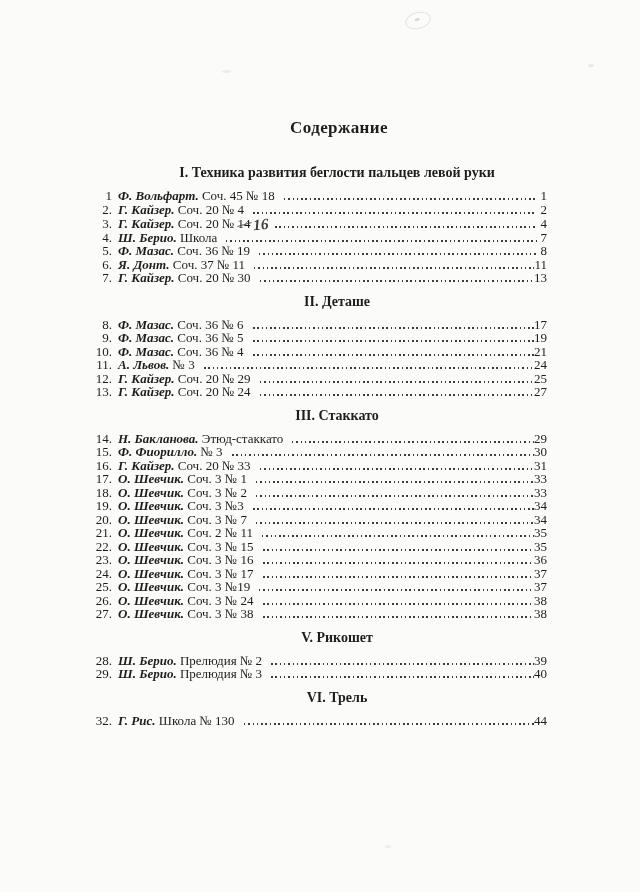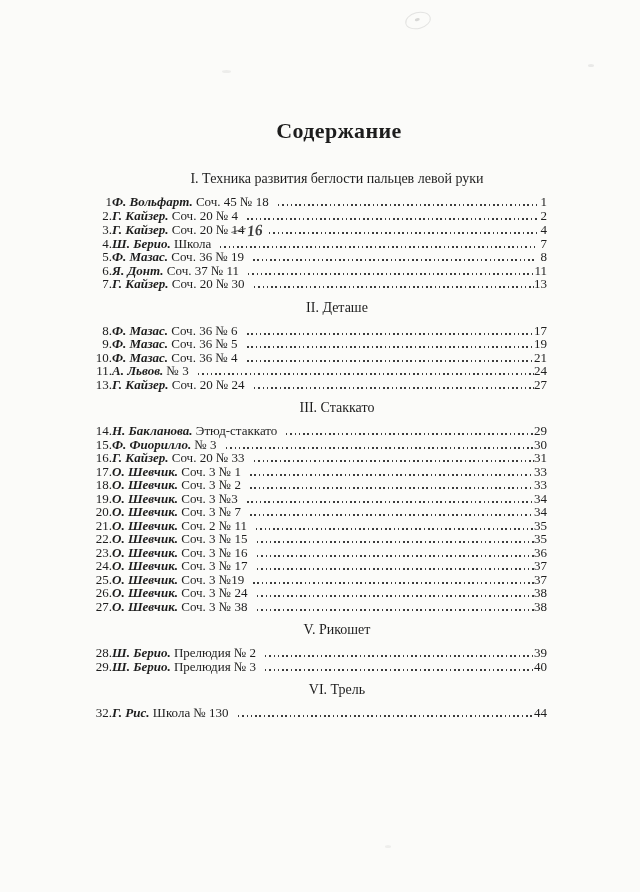--- a/index.html
+++ b/index.html
@@ -15,49 +15,49 @@
     overflow: hidden;
     position: relative;
   }
   .page {
     position: absolute;
     inset: 0;
     padding: 118px 93px 0 87px;
     box-sizing: border-box;
   }
   .toc-title {
-    font-size: 22px;
+    font-size: 17px;
     font-weight: bold;
     text-align: center;
     transform: translateX(22px);
     margin: 0 0 27px 0;
     letter-spacing: 0.4px;
   }
   .section-heading {
     font-size: 14px;
-    font-weight: normal;
+    font-weight: bold;
     text-align: center;
     transform: translateX(20px);
     margin: 9px 0 8px 0;
     white-space: nowrap;
   }
   .toc-section:first-child .section-heading { margin-top: 0; }
   .entry {
     display: flex;
     align-items: baseline;
     font-size: 13px;
     line-height: 13.5px;
     white-space: nowrap;
   }
   .num {
     flex: none;
     width: 25px;
     text-align: right;
   }
-  .ebody { }
+  .ebody { margin-left: 6px; }
   .author {
     font-style: italic;
     font-weight: bold;
   }
   .struck { position: relative; display: inline-block; }
   .struck:not(:empty)::after {
     content: "";
     position: absolute;
     left: -1px; right: -1px; top: 52%;
     border-top: 1.3px solid rgba(55,55,55,.75);
@@ -192,20 +192,26 @@
     <span class="pagenum">21</span>
   </div>
 
   <div class="entry">
     <span class="num">11.</span>
     <span class="ebody"><span class="author">А. Львов.</span> <span class="etitle">№ 3</span><span class="struck"></span><span class="annotation"></span></span>
     <span class="leader"></span>
     <span class="pagenum">24</span>
   </div>
 
+  <div class="entry">
+    <span class="num">12.</span>
+    <span class="ebody"><span class="author">Г. Кайзер.</span> <span class="etitle">Соч. 20 № 29</span><span class="struck"></span><span class="annotation"></span></span>
+    <span class="leader"></span>
+    <span class="pagenum">25</span>
+  </div>
 
   <div class="entry">
     <span class="num">13.</span>
     <span class="ebody"><span class="author">Г. Кайзер.</span> <span class="etitle">Соч. 20 № 24</span><span class="struck"></span><span class="annotation"></span></span>
     <span class="leader"></span>
     <span class="pagenum">27</span>
   </div>
 </div>
   </section>
 

